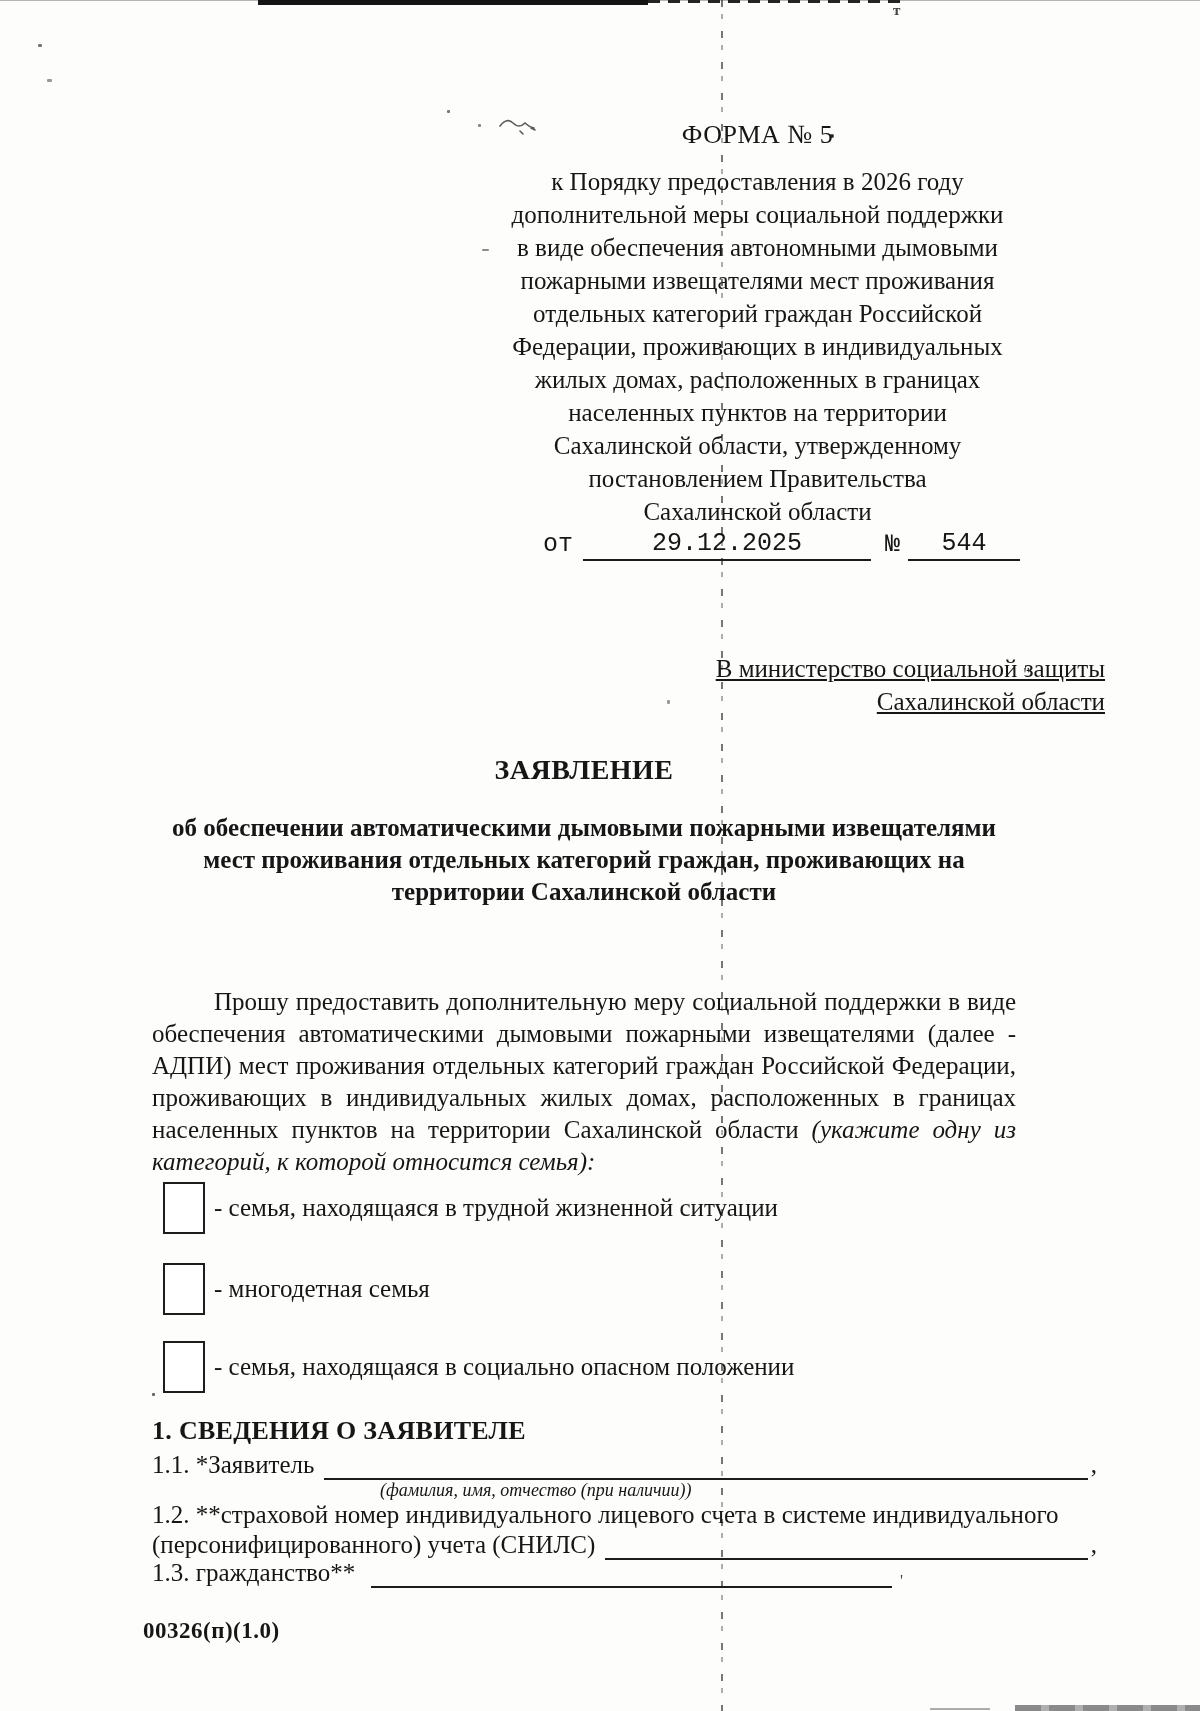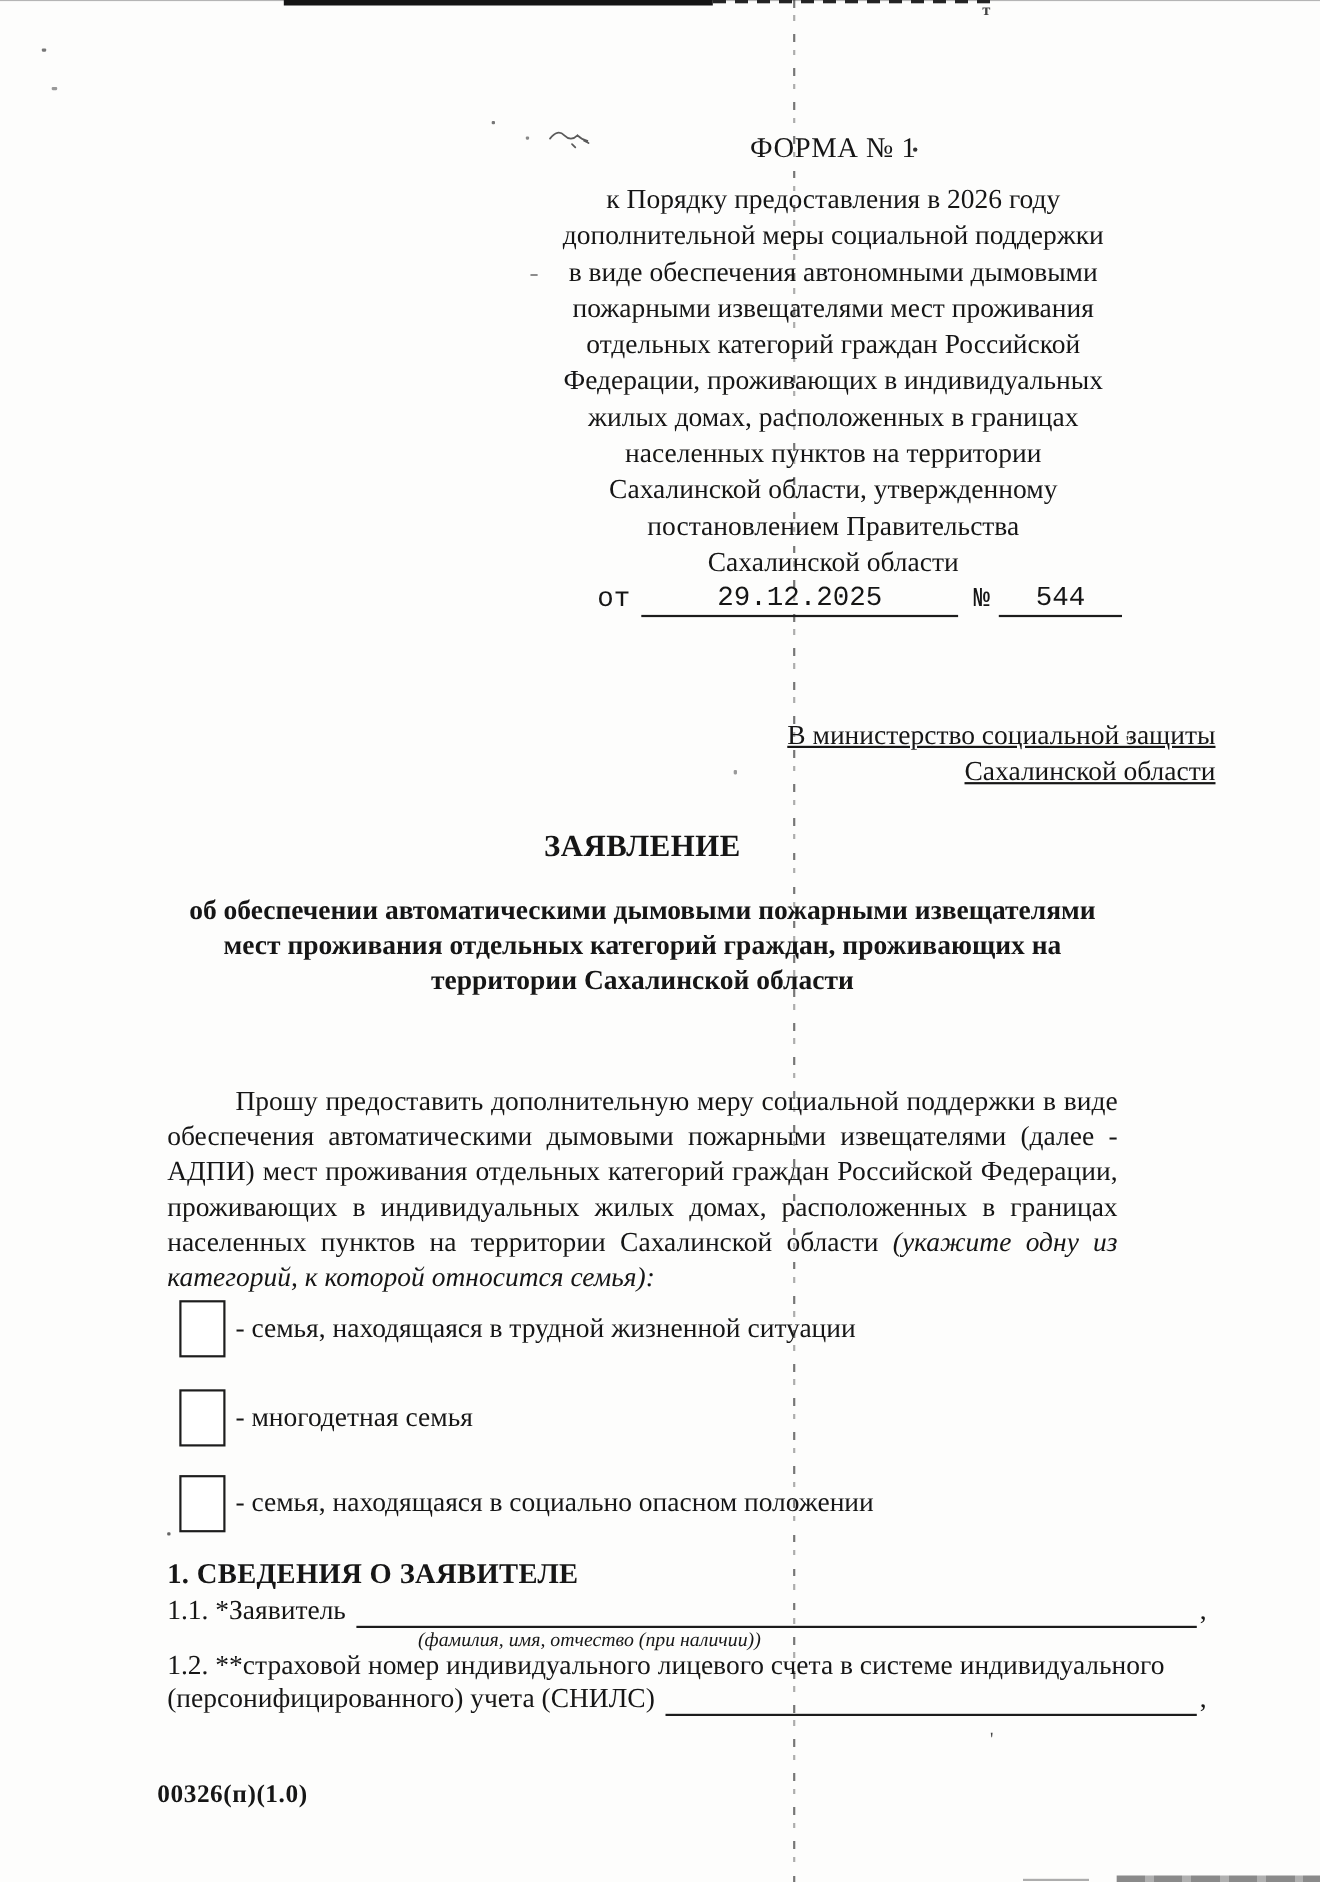--- a/index.html
+++ b/index.html
@@ -127,21 +127,21 @@
   <div class="speck" style="left:830px;top:134px;width:4px;height:4px;background:#333;border-radius:50%;"></div>
   <div class="speck" style="left:667px;top:700px;width:3px;height:4px;background:#9a9a9a;"></div>
   <div class="speck" style="left:152px;top:1393px;width:3px;height:3px;background:#666;"></div>
   <div class="mark" style="left:1023px;top:666px;font-size:18px;">"</div>
   <div class="mark" style="left:900px;top:1572px;font-size:17px;">'</div>
   <svg style="position:absolute;left:498px;top:114px;" width="52" height="24">
     <path d="M2 12 q7 -9 13 -3 t12 0 q4 4 9 5 m-14 3 l3 3 m8 -6 l4 2" stroke="#5a5a5a" stroke-width="1.6" fill="none" stroke-linecap="round"></path>
   </svg>
 
   <div class="header-block">
-    <div class="form-label">ФОРМА № 1</div>
+    <div class="form-label">ФОРМА № 5</div>
     <div class="approval-text">к Порядку предоставления в 2026 году
 дополнительной меры социальной поддержки
 в виде обеспечения автономными дымовыми
 пожарными извещателями мест проживания
 отдельных категорий граждан Российской
 Федерации, проживающих в индивидуальных
 жилых домах, расположенных в границах
 населенных пунктов на территории
 Сахалинской области, утвержденному
 постановлением Правительства
@@ -188,16 +188,20 @@
   </div>
   <div class="fio-caption">(фамилия, имя, отчество (при наличии))</div>
 
   <div class="snils-line1">1.2. **страховой номер индивидуального лицевого счета в системе индивидуального</div>
   <div class="field-row" style="left:152px;top:1529px;width:945px;">
     <span class="label">(персонифицированного) учета (СНИЛС)</span>
     <span class="line"></span>
     <span class="comma">,</span>
   </div>
 
+  <div class="field-row" style="left:152px;top:1557px;width:740px;">
+    <span class="label">1.3. гражданство**</span>
+    <span class="line" style="margin-left:16px;"></span>
+  </div>
 
   <div class="footer-code">00326(п)(1.0)</div>
 
 </div>
 
 </body></html>

